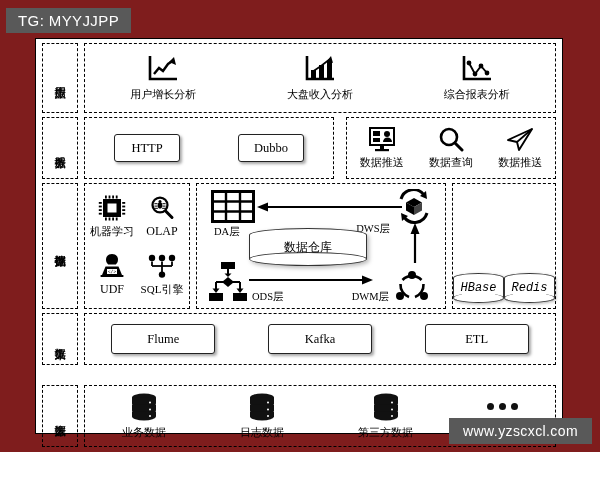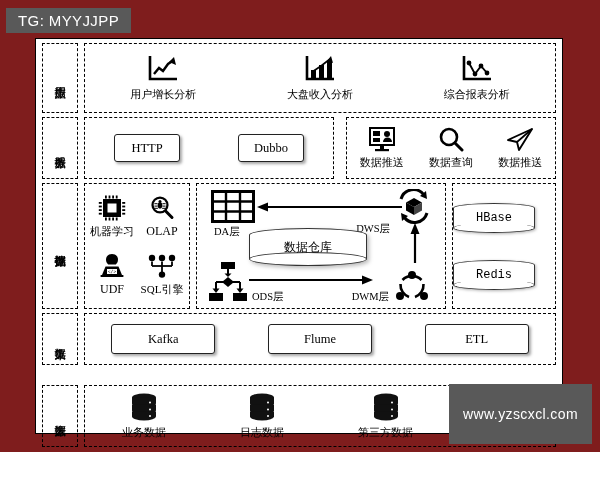--- a/index.html
+++ b/index.html
@@ -21,21 +21,21 @@
     position: absolute;
     background: #595959;
     color: #ffffff;
     font-family: "Liberation Sans", sans-serif;
     letter-spacing: .4px;
     display: flex;
     align-items: center;
     justify-content: center;
   }
   #wm-top { left: 6px; top: 8px; padding: 4px 12px; font-size: 15px; }
-  #wm-bottom { right: 8px; bottom: 8px; padding: 22px 14px; font-size: 14px; }
+  #wm-bottom { right: 8px; bottom: 8px; padding: 5px 14px; font-size: 14px; }
 
   
   #diagram {
     position: absolute;
     left: 35px; top: 38px;
     width: 528px; height: 396px;
     border: 1.5px solid #000;
     background: #fff;
   }
 
@@ -145,24 +145,25 @@
     grid-template-rows: 1fr 1fr;
     align-items: center;
     justify-items: center;
     padding: 4px 2px;
   }
 
   
   .db-stack {
     position: absolute; inset: 0;
     display: flex;
-    flex-direction: column;
-    align-items: flex-start;
+    flex-direction: row;
+    align-items: flex-end;
     justify-content: space-around;
     padding: 5px 0;
+    font-style: italic;
   }
   .cyl {
     width: 82px; height: 30px;
     position: relative;
     filter: drop-shadow(1.5px 1.5px 1.5px rgba(0,0,0,.3));
   }
   .cyl .body {
     position: absolute; left: 0; right: 0; top: 5px; bottom: 5px;
     border-left: 1.2px solid #333; border-right: 1.2px solid #333;
     background: #fff;
@@ -513,22 +514,22 @@
         </div>
 
       </div>
     </div>
 
     <div class="row row-collect">
       <div class="side-label">
         <span>数据采集</span>
       </div>
       <div class="pane">
+        <div class="pill pill-col">Flume</div>
         <div class="pill pill-col">Kafka</div>
-        <div class="pill pill-col">Flume</div>
         <div class="pill pill-col">ETL</div>
       </div>
     </div>
 
     <div class="row row-source">
       <div class="side-label">
         <span>数据来源</span>
       </div>
       <div class="pane">
 

